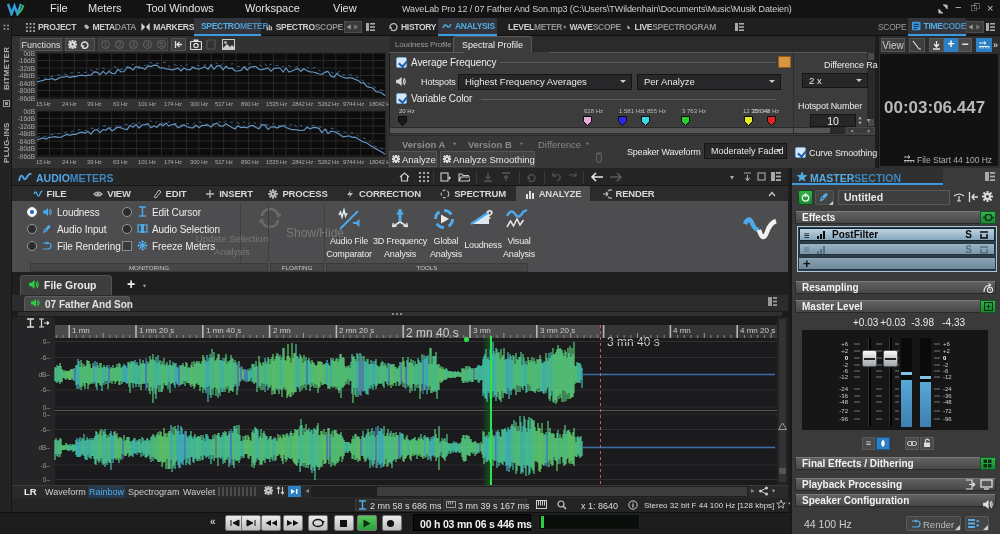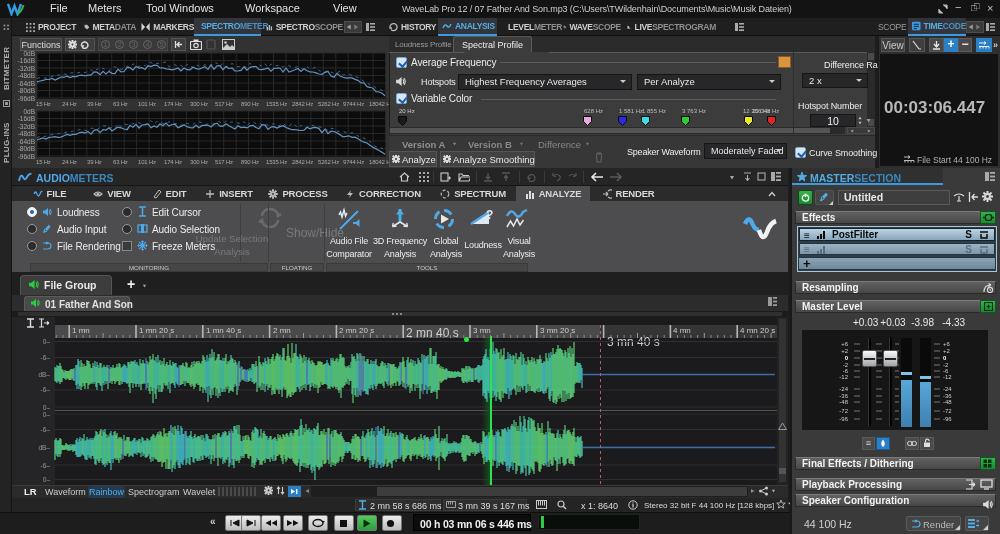--- a/index.html
+++ b/index.html
@@ -704,21 +704,21 @@
 <div class="abs" style="left:127px;top:276px;color:#f0f0f0;font-size:14px;font-weight:bold">+</div>
 <svg class="abs" style="left:142px;top:284px" width="5" height="4" viewBox="0 0 10 10">
     <path d="M1 2 L5 9 L9 2 z" fill="#aaa"></path>
   </svg>
 <div class="abs" style="left:12px;top:295px;width:776px;height:16px;background:#2c2c2c"></div>
 <div class="abs" style="left:24px;top:296px;width:106px;height:15px;background:#4a4a4a;border:1px solid #5c5c5c;border-bottom:none;border-radius:3px 3px 0 0"></div>
 <svg class="abs" style="left:30px;top:298px" width="10" height="10" viewBox="0 0 10 10">
     <path d="M1 3.5 h2 L6 1 V9 L3 6.5 H1 z" fill="#2ecc40"></path>
     <path d="M7.2 3 Q8.6 5 7.2 7 M8.2 1.8 Q10.4 5 8.2 8.2" stroke="#2ecc40" stroke-width="1" fill="none"></path>
   </svg>
-<div class="abs" style="left:45px;top:299px;font-size:10px;font-weight:bold;color:#e0e0e0">01 Father And Son</div>
+<div class="abs" style="left:45px;top:299px;font-size:10px;font-weight:bold;color:#e0e0e0">07 Father And Son</div>
 <svg class="abs" style="left:768px;top:297px" width="9" height="9" viewBox="0 0 9 9">
     <rect x="0" y="0" width="4" height="9" fill="#999"></rect>
     <g fill="#999">
       <rect x="5" y="0" width="4" height="1.8"></rect>
       <rect x="5" y="3.6" width="4" height="1.8"></rect>
       <rect x="5" y="7.2" width="4" height="1.8"></rect>
     </g>
   </svg>
 <div class="abs" style="left:12px;top:311px;width:776px;height:6px;background:#1c1c1c">
     <div style="position:absolute;left:6px;top:1px;width:764px;height:4px;background:#2f2f2f"></div>

